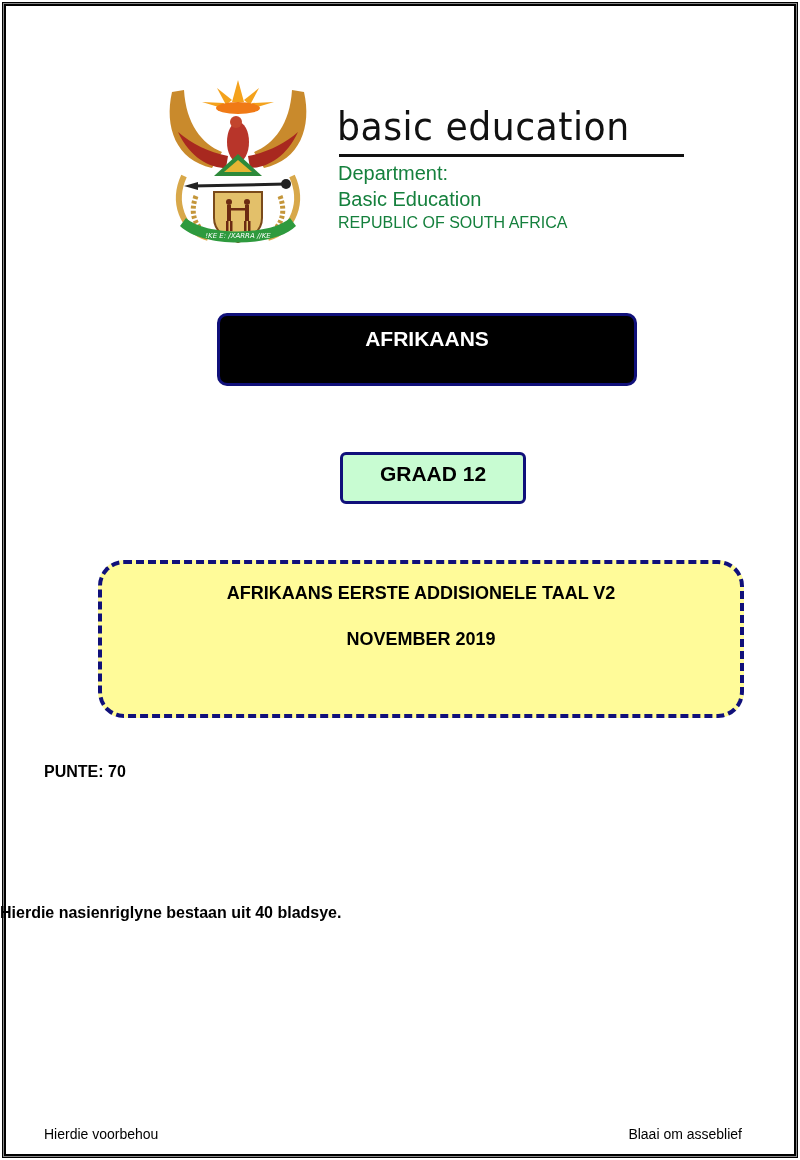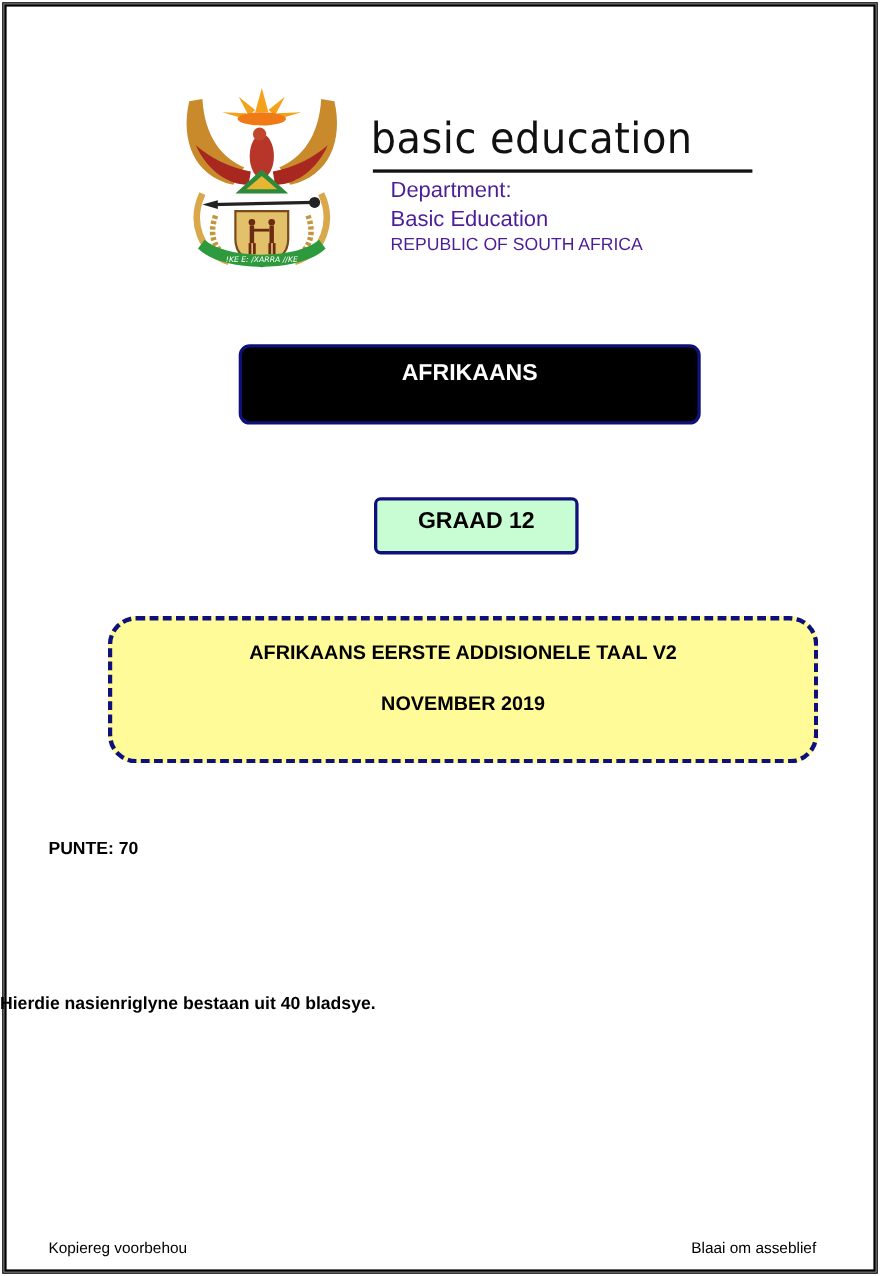--- a/index.html
+++ b/index.html
@@ -19,21 +19,21 @@
     
     .coat-of-arms { position: absolute; left: 162px; top: 72px; width: 152px; height: 176px; }
 
     .brand { position: absolute; left: 337px; top: 104px; width: 350px; }
     .brand-name {
       font-family: "DejaVu Sans", sans-serif; font-size: 39px; font-weight: normal;
       letter-spacing: 0.5px; line-height: 46px; color: #111; white-space: nowrap;
       transform: scaleX(0.93); transform-origin: left;
     }
     .brand-rule { position: absolute; left: 2px; top: 50px; width: 345px; height: 3px; background: #111; }
-    .dept-line { position: absolute; left: 18px; font-size: 20px; line-height: 22px; white-space: nowrap; color: #4c1d95; }
+    .dept-line { position: absolute; left: 1px; font-size: 20px; line-height: 22px; white-space: nowrap; color: #15803d; }
     .dept-1 { top: 58px; }
     .dept-2 { top: 84px; }
     .dept-3 { top: 108px; font-weight: normal; font-size: 16px; }
 
     
     .nsc-box {
       position: absolute; left: 217px; top: 313px; width: 420px; height: 73px;
       background: #000; border: 3px solid #10107a; border-radius: 10px;
       color: #fff; font-weight: bold; font-size: 21px; line-height: 25px;
       text-align: center; padding-top: 10px;
@@ -41,21 +41,21 @@
 
     
     .grade-box {
       position: absolute; left: 340px; top: 452px; width: 186px; height: 52px;
       background: #c8fcd2; border: 3px solid #10107a; border-radius: 6px;
       font-weight: bold; font-size: 21px; line-height: 38px; text-align: center;
     }
 
     
     .subject-box {
-      position: absolute; left: 98px; top: 560px; width: 646px; height: 134px;
+      position: absolute; left: 98px; top: 560px; width: 646px; height: 158px;
       background: #fffb99; border: 4px dashed #10107a; border-radius: 26px;
       text-align: center; font-weight: bold; font-size: 18px;
     }
     .subject-line { position: absolute; left: 0; right: 0; line-height: 22px; }
     .subject-line.l1 { top: 18px; }
     .subject-line.l2 { top: 64px; }
     .subject-line.l3 { top: 112px; }
 
     .marks { position: absolute; left: 44px; top: 762px; font-weight: bold; font-size: 16px; line-height: 20px; }
     .pages-note { position: absolute; left: 0; width: 782px; top: 903px; font-weight: bold; font-size: 16px; line-height: 20px; }
@@ -137,14 +137,14 @@
 
 <div class="subject-box">
   <div class="subject-line l1">AFRIKAANS EERSTE ADDISIONELE TAAL V2</div>
   <div class="subject-line l2">NOVEMBER 2019</div>
 </div>
 
 <div class="marks">PUNTE: 70</div>
 
 <div class="pages-note">Hierdie nasienriglyne bestaan uit 40 bladsye.</div>
 
-<div class="footer-left">Kopiereg voorbehou</div>
+<div class="footer-left">Hierdie voorbehou</div>
 <div class="footer-right">Blaai om asseblief</div>
 
 </body></html>

